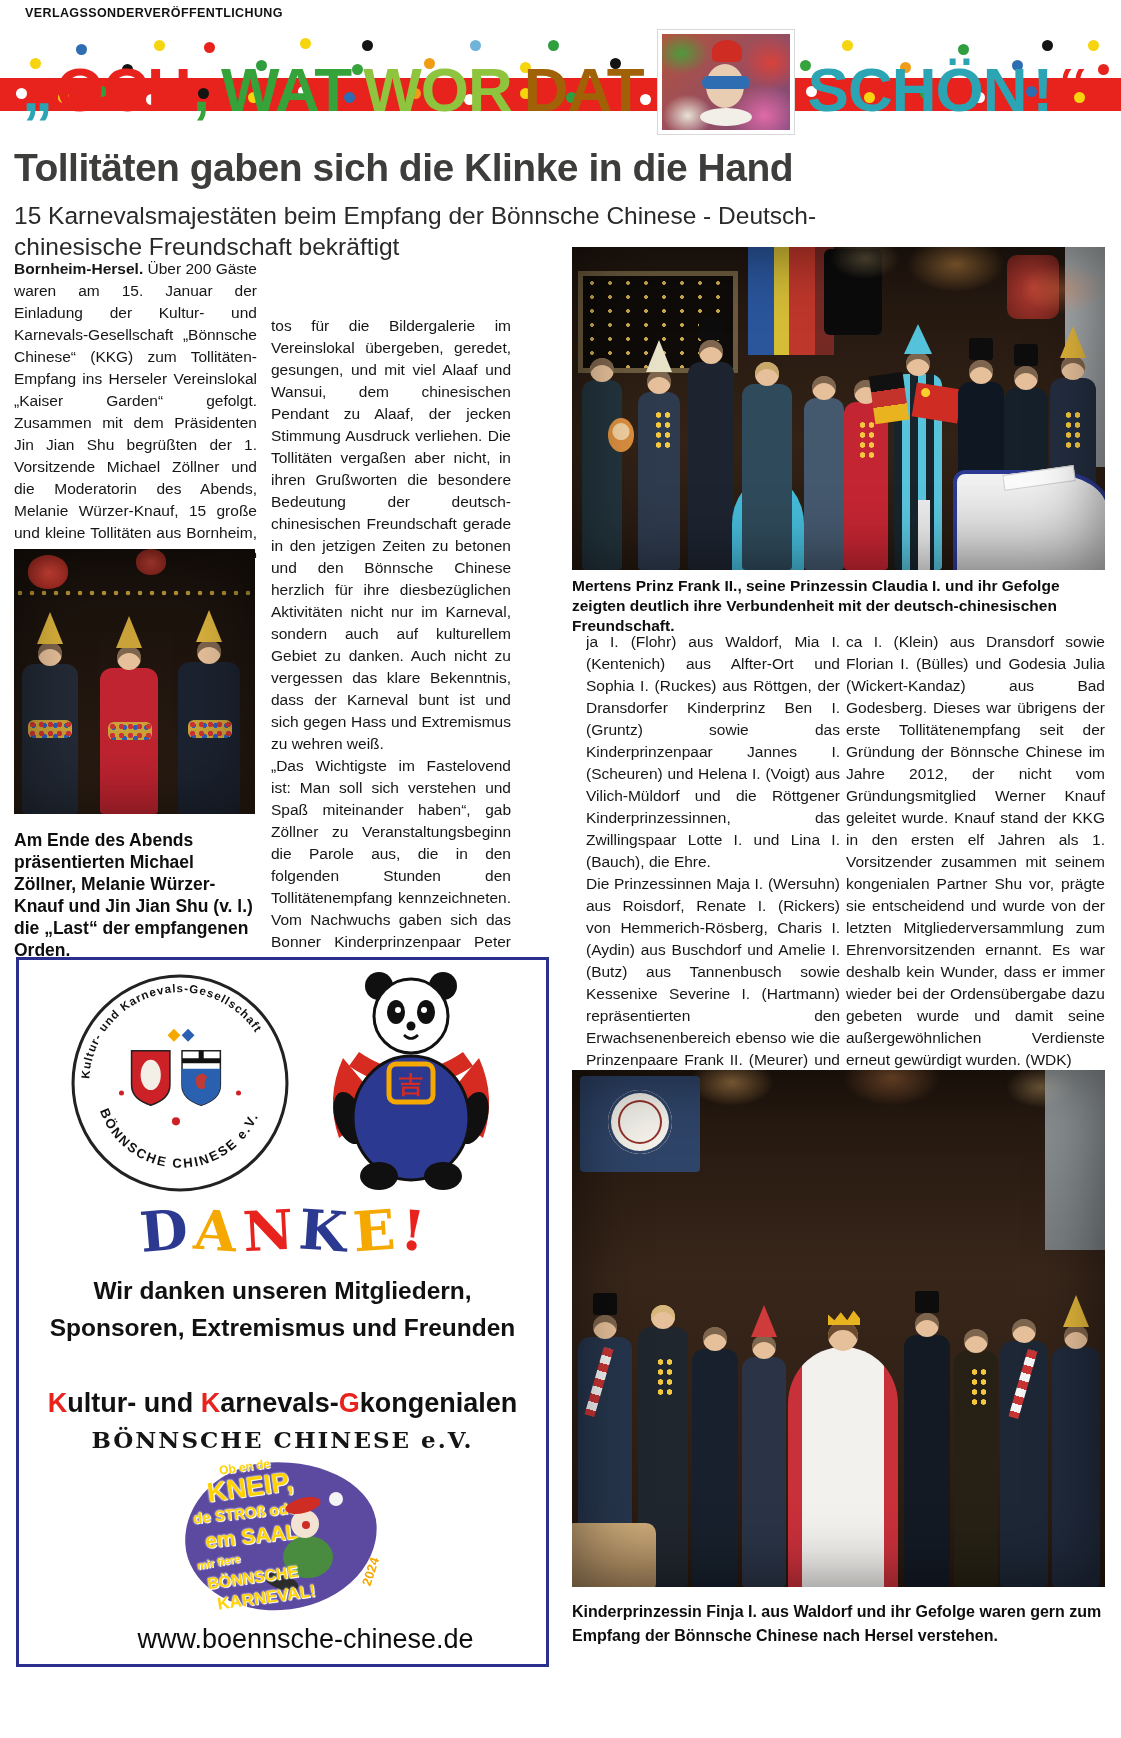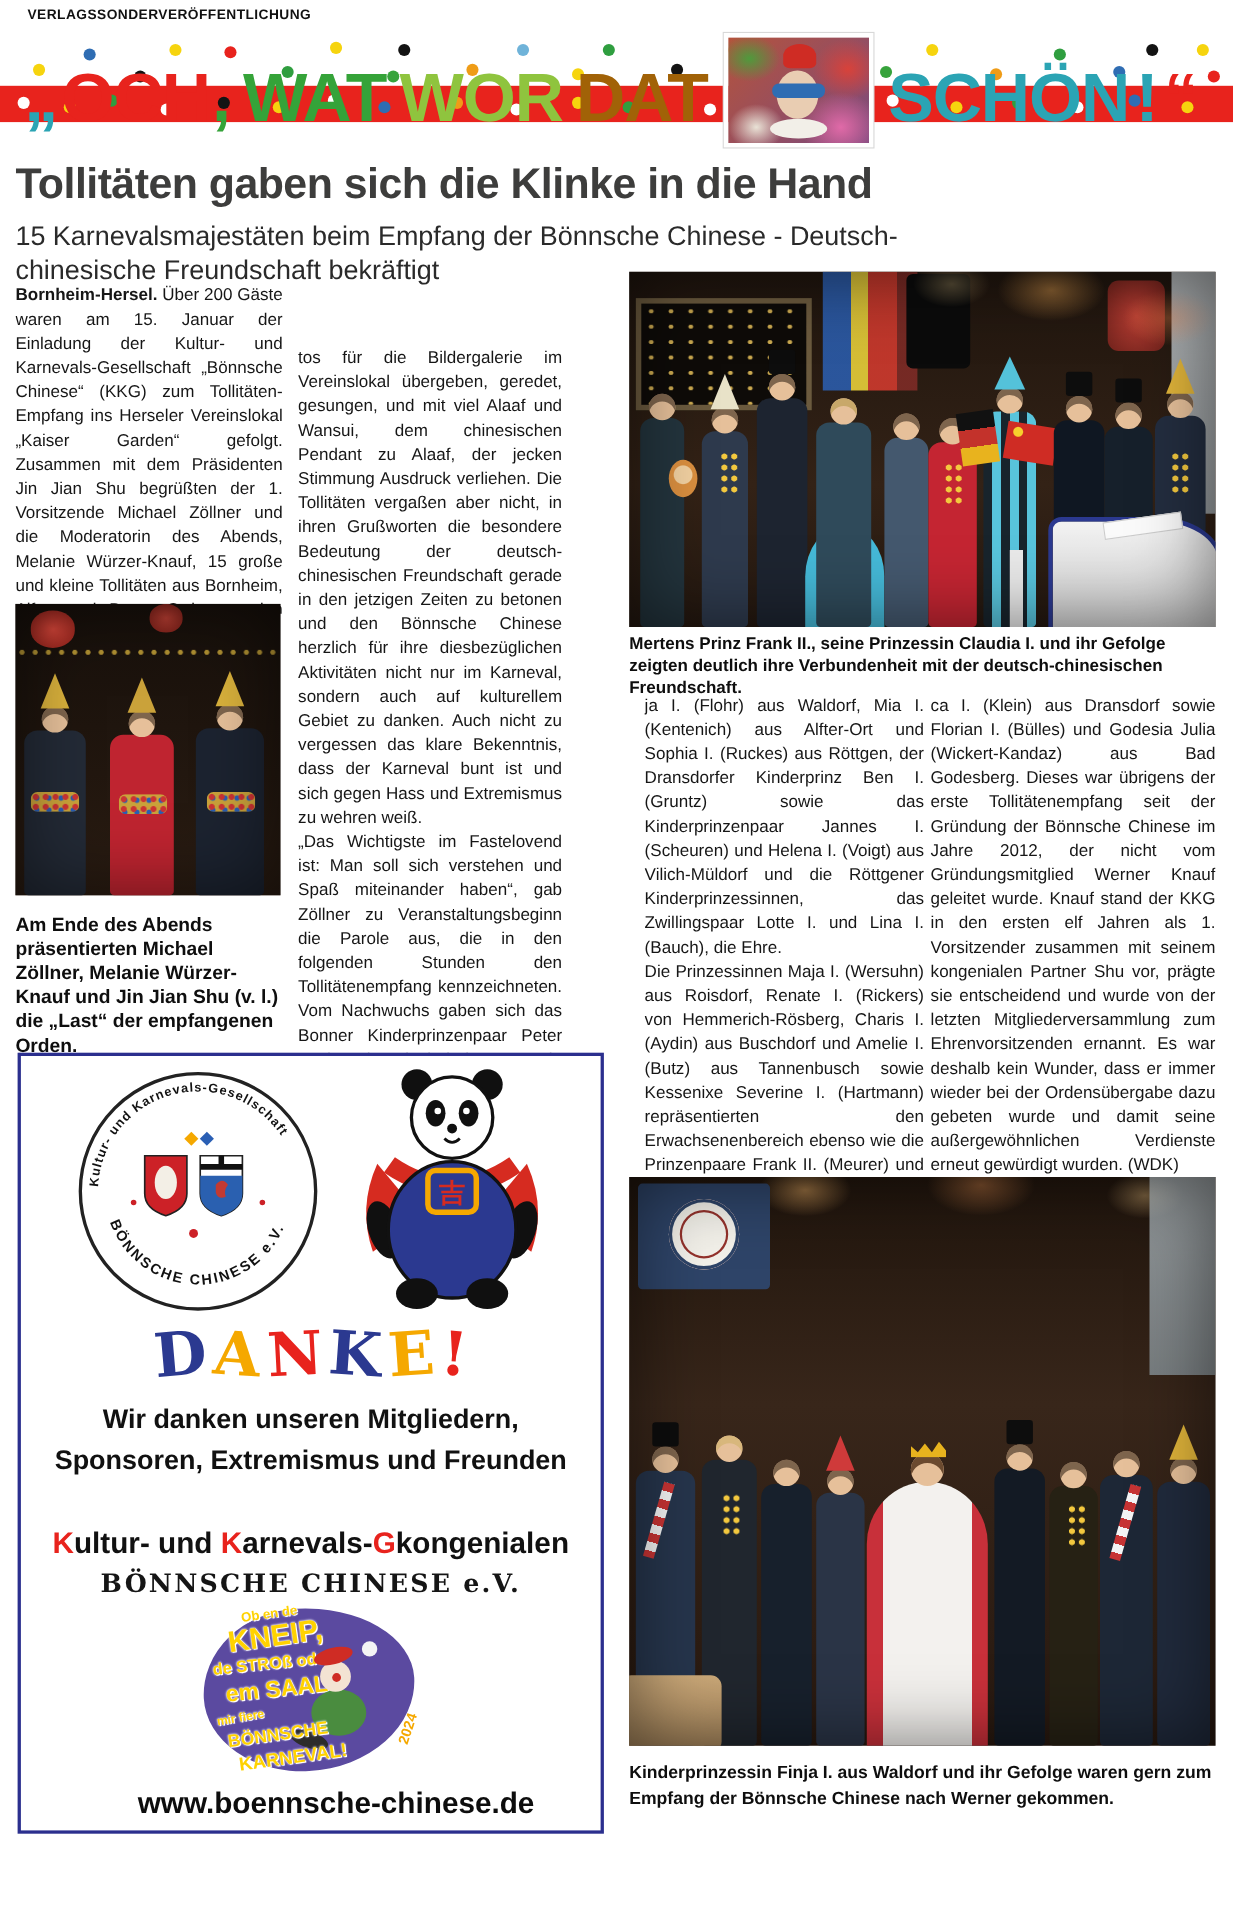--- a/index.html
+++ b/index.html
@@ -123,21 +123,21 @@
   .danke span:nth-child(2){color:#f5a800;transform:rotate(4deg);}
   .danke span:nth-child(3){color:#e8231d;transform:rotate(-3deg);}
   .danke span:nth-child(4){color:#2b3990;transform:rotate(4deg);}
   .danke span:nth-child(5){color:#f5a800;transform:rotate(-4deg);}
   .danke span:nth-child(6){color:#e8231d;transform:rotate(5deg);}
   .thanks{position:absolute;left:0;right:0;top:312px;text-align:center;font-size:24.5px;font-weight:700;line-height:37px;color:#111;}
   .orgline{position:absolute;left:0;right:0;top:428px;text-align:center;font-size:27px;font-weight:700;color:#111;}
   .orgline .r{color:#e8231d;}
   .orgsub{position:absolute;left:0;right:0;top:466px;text-align:center;font-size:23px;font-weight:700;
       font-family:"DejaVu Serif",serif;letter-spacing:2px;color:#151515;}
-  .website{position:absolute;left:0;right:0;top:664px;text-align:center;font-size:27px;font-weight:700;color:#0d0d0d;padding-left:46px;}
+  .website{position:absolute;left:0;right:0;top:664px;text-align:center;font-size:27px;font-weight:400;color:#0d0d0d;padding-left:46px;}
   #kkg-logo{position:absolute;left:50px;top:12px;width:222px;height:222px;}
   #panda{position:absolute;left:302px;top:6px;width:180px;height:228px;}
   
   #clown{position:absolute;left:160px;top:492px;width:206px;height:168px;}
   .blob{position:absolute;left:6px;top:10px;width:192px;height:148px;background:#5b4aa0;
       border-radius:46% 54% 52% 48%/52% 46% 54% 48%;transform:rotate(-3deg);}
   .mline{position:absolute;color:#ffd200;font-weight:700;white-space:nowrap;
       text-shadow:0 0 2px #fff,0 0 2px #fff,1px 1px 0 #fff;}
   .m0{left:40px;top:8px;font-size:12px;transform:rotate(-8deg);}
   .m1{left:28px;top:20px;font-size:27px;transform:rotate(-8deg);}
@@ -346,16 +346,16 @@
     <i class="prop crown" style="left:256px;bottom:262px;width:32px;height:16px"></i>
     <i class="pr hatb" style="left:332px;width:46px;height:252px;--c:#131a24"></i>
     <i class="pr" style="left:382px;width:44px;height:236px;--c:#262114"></i>
     <i class="pr" style="left:428px;width:48px;height:246px;--c:#1d2736"></i>
     <i class="prop sash" style="left:446px;bottom:168px;width:10px;height:70px"></i>
     <i class="pr hatp" style="left:480px;width:48px;height:240px;--c:#202a3c;--hat:#e0b43a"></i>
     <i class="chain" style="left:84px;bottom:190px"></i>
     <i class="chain" style="left:398px;bottom:180px"></i>
     <i class="prop desk-bl"></i>
   </div>
-  <div class="caption" id="cap-bottom">Kinderprinzessin Finja I. aus Waldorf und ihr Gefolge waren gern zum Empfang der Bönnsche Chinese nach Werner gekommen.</div>
+  <div class="caption" id="cap-bottom">Kinderprinzessin Finja I. aus Waldorf und ihr Gefolge waren gern zum Empfang der Bönnsche Chinese nach Hersel verstehen.</div>
 
 
 </div>
 
 </body></html>

